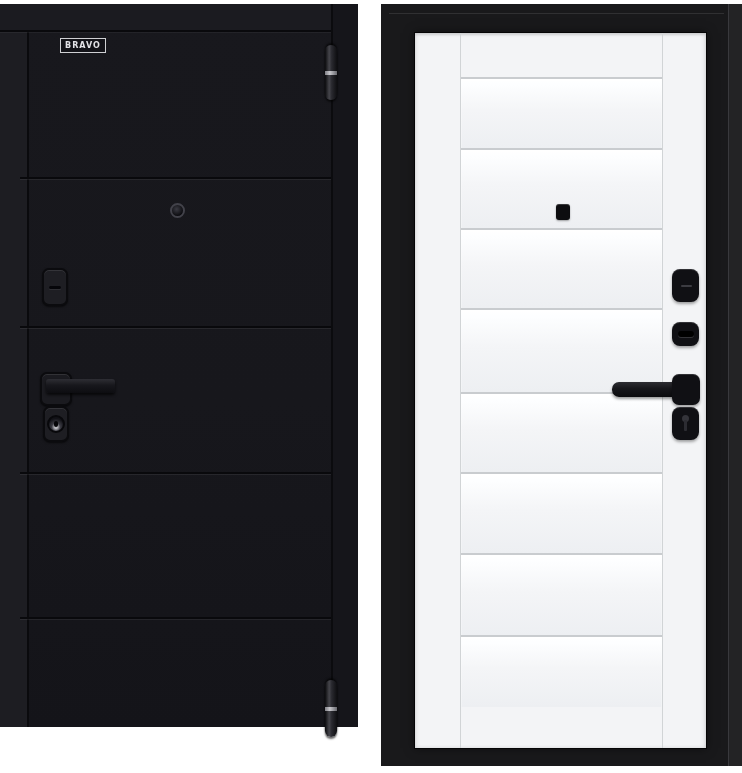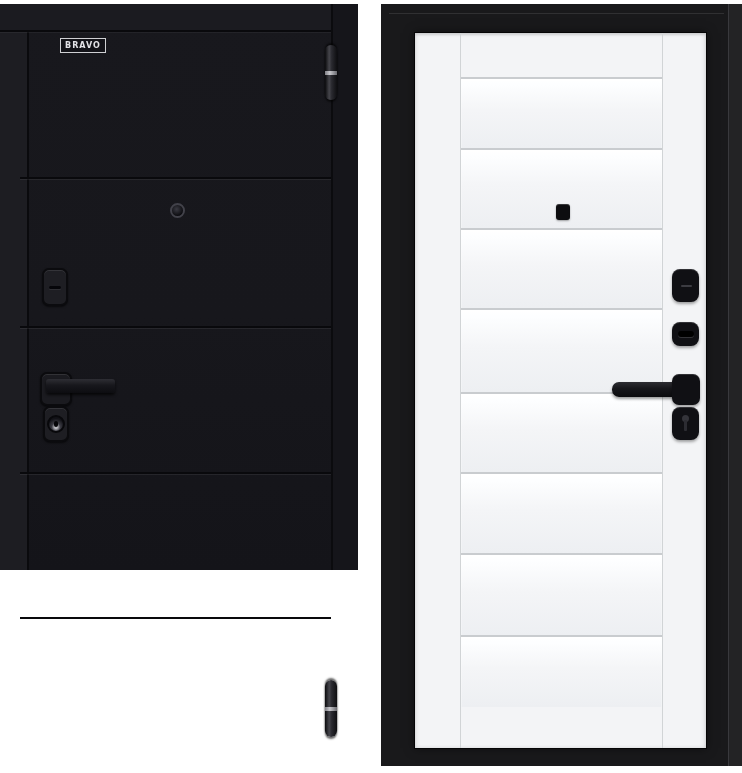--- a/index.html
+++ b/index.html
@@ -6,21 +6,21 @@
   body{
     width:742px;height:773px;
     background:var(--background,#ffffff);
     font-family:"DejaVu Sans",sans-serif;
     position:relative;overflow:hidden;
   }
   .stage{position:absolute;left:0;top:0;width:742px;height:773px;background:var(--background,#ffffff);}
 
   
   .door-ext{
-    position:absolute;left:0;top:4px;width:358px;height:566px;
+    position:absolute;left:0;top:4px;width:358px;height:723px;
     background:linear-gradient(180deg,#18181d 0%,var(--door-black,#17171c) 55%,#141419 100%);
   }
   .door-ext .edge-strip{
     position:absolute;left:0;top:0;bottom:0;width:27px;
     background:var(--door-black-edge,#1d1d22);
     border-right:2px solid #0a0a0d;
   }
   .door-ext .top-rail{
     position:absolute;left:0;right:0;top:0;height:26px;
     background:#1b1b20;border-bottom:2px solid #09090c;

